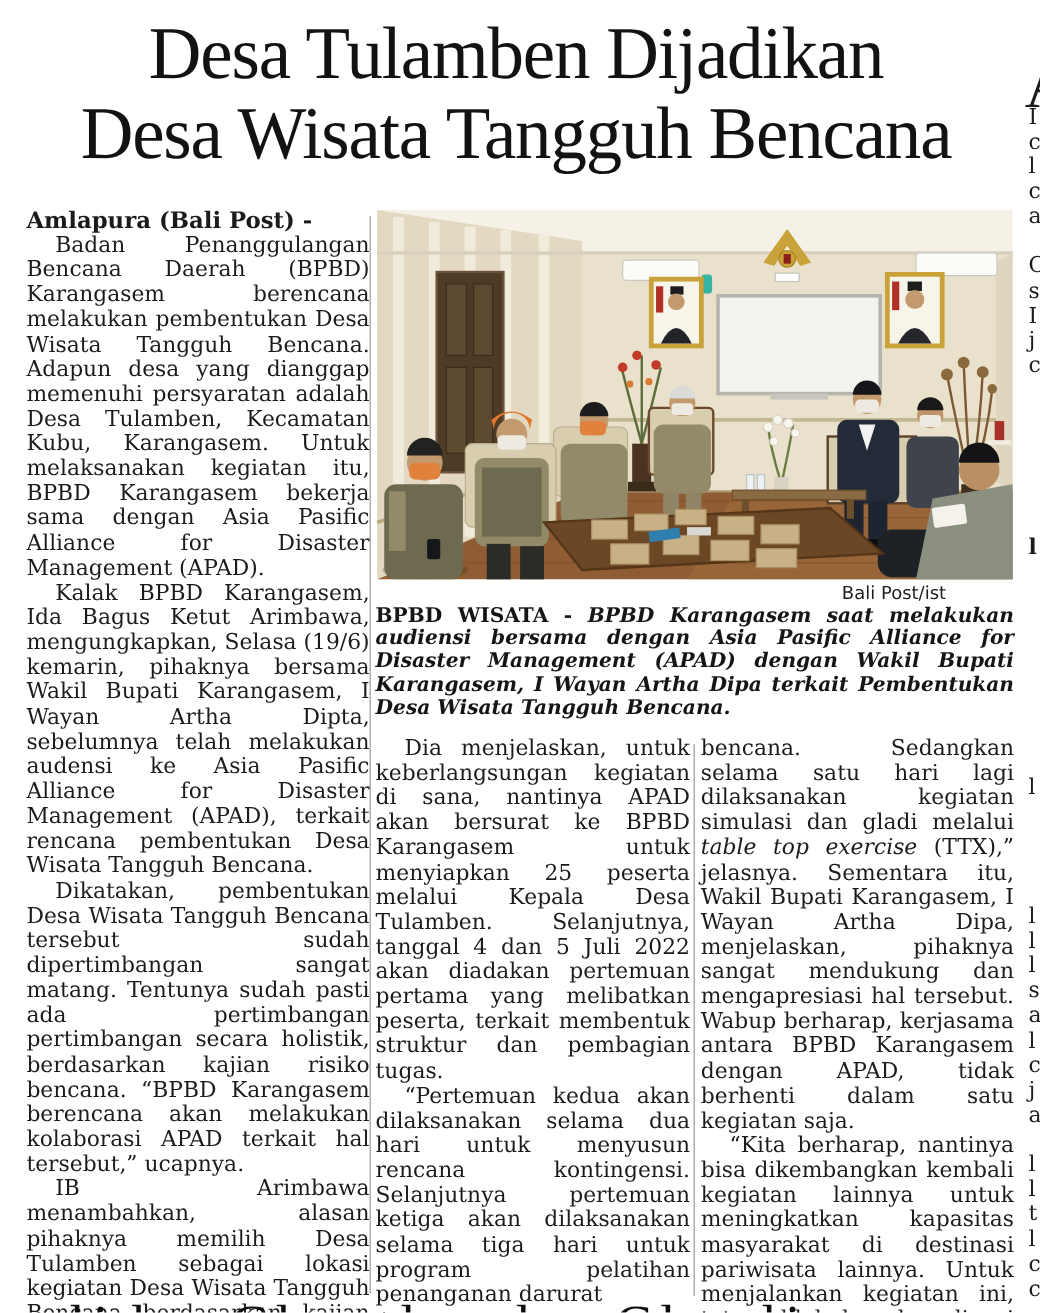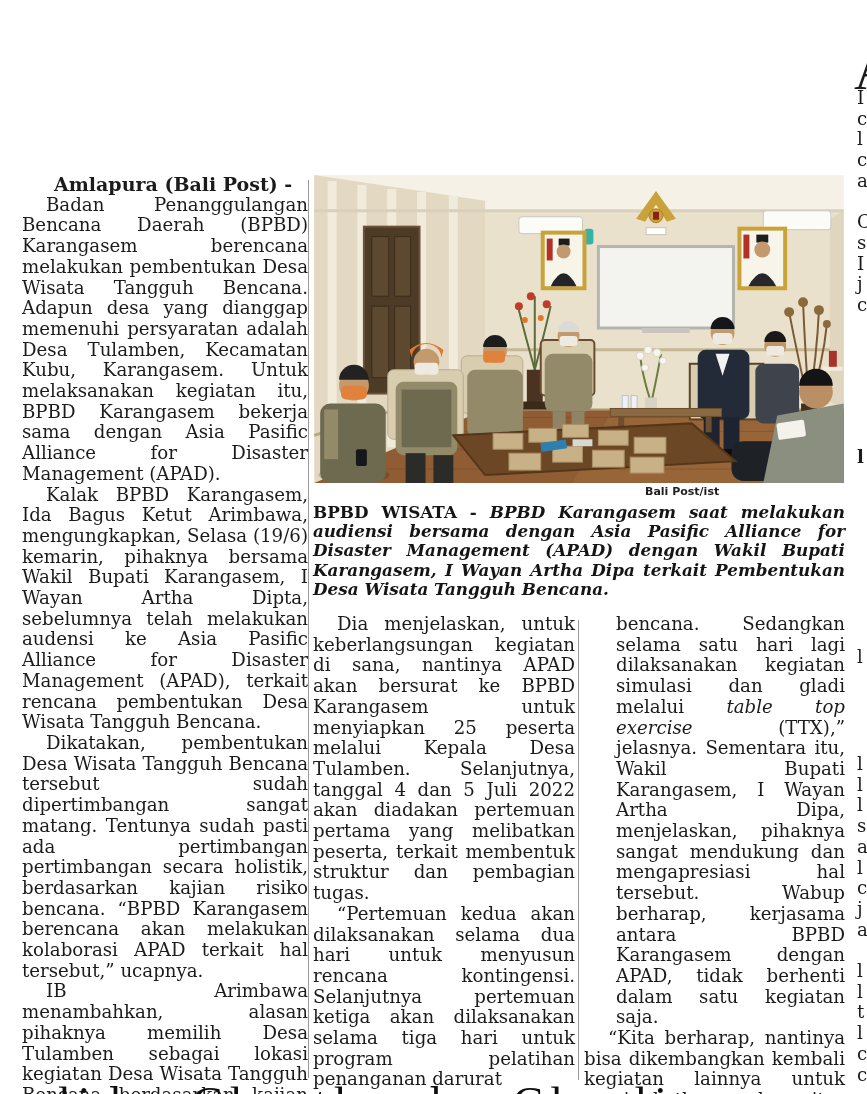--- a/index.html
+++ b/index.html
@@ -8,53 +8,57 @@
     overflow:hidden; font-family:"DejaVu Serif", serif; color:#1b1b1b;
   }
   
   .headline { position:absolute; left:10px; top:12px; width:840px; text-align:center;
     font-family:"Liberation Serif", serif; color:#121212; }
   .headline .hl { font-size:62px; line-height:67px; letter-spacing:-1px; white-space:nowrap;
     transform:scaleX(0.98); transform-origin:center; }
   
   .col { position:absolute; text-align:justify; font-size:18.2px; line-height:20.7px; }
   .col p { margin:0; text-indent:24px; }
-  .col p.noindent { text-indent:0;margin-left:32px; }
+  .col p.noindent { text-indent:0; }
   .dateline { font-weight:bold; font-size:19px; margin:0 0 1px 0; }
   .col-left  { left:22px;  top:174px; width:286px; }
   .col-mid   { left:313px; top:614px; width:262px; }
   .col-right { left:584px; top:614px; width:261px; }
   .it  { font-style:italic; }
   .vrule { position:absolute; width:1px; background:#9a9a9a; }
   .vrule-left { left:308px; top:180px; height:898px; }
   .vrule-mid  { left:578px; top:620px; height:460px; }
   
   .photo { position:absolute; left:313px; top:175px; width:532px; height:308px; }
   .photo svg { display:block; }
-  .credit { position:absolute; left:645px; top:485px; width:200px; text-align:left;
-    font-family:"DejaVu Sans", sans-serif; font-weight:bold; font-size:11px; color:#1e1e1e; }
+  .credit { position:absolute; left:645px; top:485px; width:200px; text-align:center;
+    font-family:"DejaVu Sans", sans-serif; font-weight:normal; font-size:15px; color:#1e1e1e; }
   .caption { position:absolute; left:313px; top:503px; width:532px; text-align:justify;
     font-weight:bold; font-size:16.8px; line-height:19.2px; color:#151515; }
   .caption .cap-body { font-style:italic; }
   
   .frag { position:absolute; color:#1b1b1b; font-family:"DejaVu Serif", serif; }
   .frag-a { left:854px; top:40px; font-family:"Liberation Serif", serif; font-size:54px; }
   .frag-upper { left:857px; top:88px;  font-size:18.2px; line-height:20.7px; white-space:pre-line; }
   .frag-cap1  { left:857px; top:446px; font-size:18px; font-weight:bold; }
   .frag-cap2  { left:857px; top:646px; font-size:18px; }
   .frag-lower { left:857px; top:754px; font-size:18.2px; line-height:20.7px; white-space:pre-line; }
   .bottom-frag { position:absolute; left:58px; top:1077px; width:792px; height:17px; overflow:hidden;
     font-family:"Liberation Serif", serif; font-size:46px; letter-spacing:7px; word-spacing:46px;
     white-space:nowrap; color:#0e0e0e; }
 </style>
 </head>
 <body>
 
 <div class="page">
 
+  <div class="headline">
+    <div class="hl">Desa Tulamben Dijadikan</div>
+    <div class="hl">Desa Wisata Tangguh Bencana</div>
+  </div>
 
   <div class="col col-left">
     <p class="dateline noindent">Amlapura (Bali Post) -</p>
     <p>Badan Penanggulangan Bencana Daerah (BPBD) Karangasem berencana melakukan pembentukan Desa Wisata Tangguh Bencana. Adapun desa yang dianggap memenuhi persyaratan adalah Desa Tulamben, Kecamatan Kubu, Karangasem. Untuk melaksanakan kegiatan itu, BPBD Karangasem bekerja sama dengan Asia Pasific Alliance for Disaster Management (APAD).</p>
     <p>Kalak BPBD Karangasem, Ida Bagus Ketut Arimbawa, mengungkapkan, Selasa (19/6) kemarin, pihaknya bersama Wakil Bupati Karangasem, I Wayan Artha Dipta, sebelumnya telah melakukan audensi ke Asia Pasific Alliance for Disaster Management (APAD), terkait rencana pembentukan Desa Wisata Tangguh Bencana.</p>
     <p>Dikatakan, pembentukan Desa Wisata Tangguh Bencana tersebut sudah dipertimbangan sangat matang. Tentunya sudah pasti ada pertimbangan pertimbangan secara holistik, berdasarkan kajian risiko bencana. “BPBD Karangasem berencana akan melakukan kolaborasi APAD terkait hal tersebut,” ucapnya.</p>
     <p>IB Arimbawa menambahkan, alasan pihaknya memilih Desa Tulamben sebagai lokasi kegiatan Desa Wisata Tangguh Bencana berdasarkan kajian risiko bencana. Di samping itu karena posisi Desa Tulamben menjadi kawasan wisata, juga dijadikan pertimbangan lainnya.</p>
   </div>
 
   <div class="vrule vrule-left"></div>

